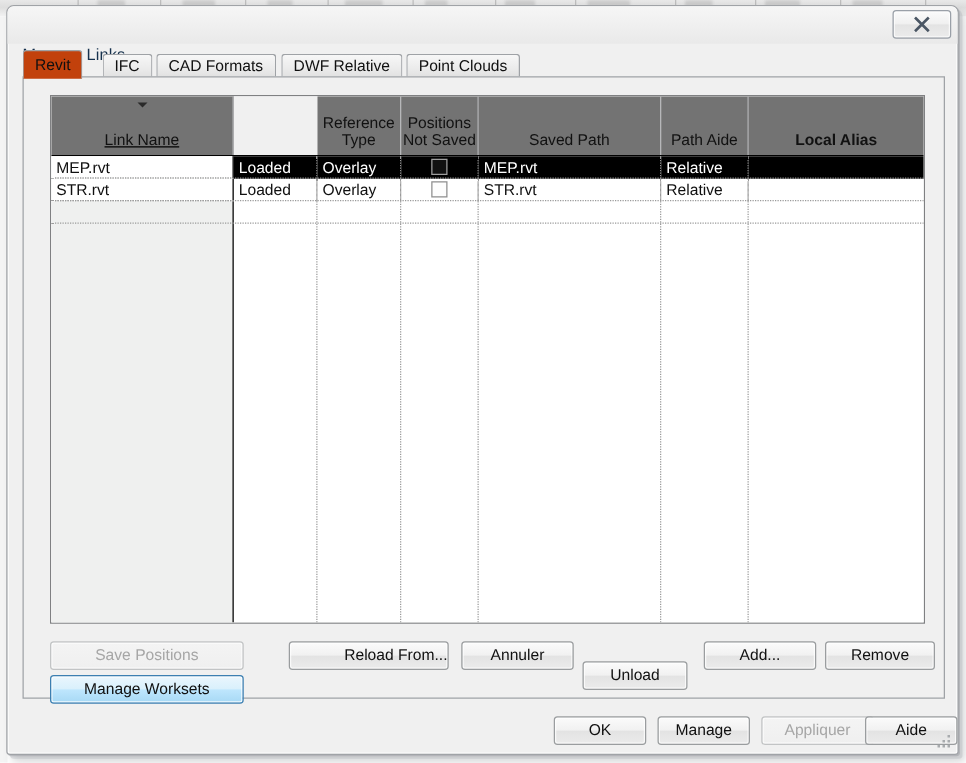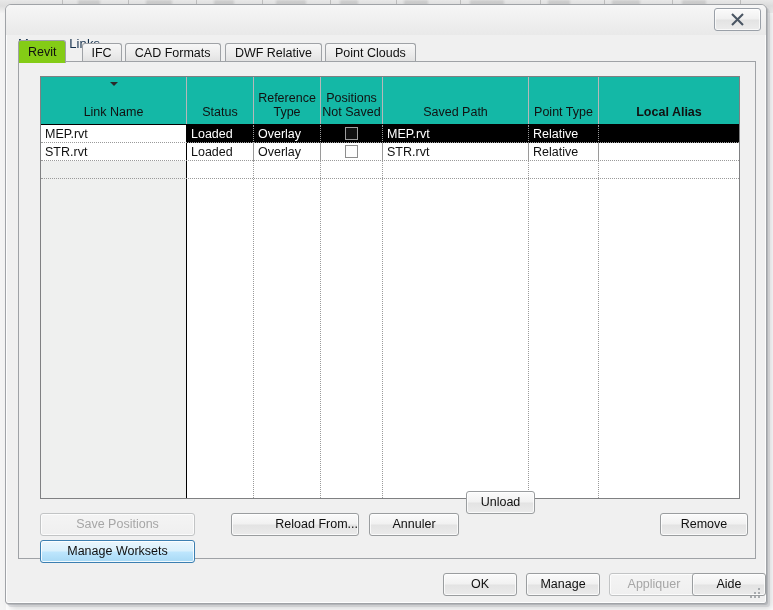--- a/index.html
+++ b/index.html
@@ -117,21 +117,21 @@
     border: 1px solid #9fa2a6;
     border-bottom: none;
     border-radius: 3px 3px 0 0;
     white-space: nowrap;
     cursor: pointer;
   }
   .tab.active {
     top: 0px;
     height: 23px;
     line-height: 22px;
-    background: #84cc16;
+    background: #c2410c;
     border-color: #9fa2a6;
     z-index: 5;
   }
 
   
   #tab-panel {
     position: absolute;
     left: 12px;
     top: 56px;
     width: 738px;
@@ -162,21 +162,21 @@
   }
   .hcell {
     position: absolute;
     top: 0;
     height: 47px;
     box-sizing: border-box;
     border-right: 1px solid #b6b7b9;
     display: flex;
     align-items: flex-end;
     justify-content: center;
-    background: #14b8a6;
+    background: #737373;
     cursor: pointer;
   }
   .hcell:last-child { border-right: none; font-weight: bold; }
   .hcell .htext {
     font-size: 12.5px;
     color: #111111;
     text-align: center;
     line-height: 14px;
     padding-bottom: 5px;
     white-space: pre-line;
@@ -335,40 +335,37 @@
       <div class="tab" style="left: 63.5px;">IFC</div>
       <div class="tab" style="left: 106.8px;">CAD Formats</div>
       <div class="tab" style="left: 206.9px;">DWF Relative</div>
       <div class="tab" style="left: 307px;">Point Clouds</div>
     </div>
 
   <div id="tab-panel">
 
     <div id="links-grid">
       <div id="grid-header">
-          <div class="hcell" style="left: 0px; width: 146px;">
+          <div class="hcell" style="left: 0px; width: 146px; text-decoration: underline;">
             <div id="sort-arrow"></div>
             <div class="htext">Link Name</div>
-          </div>
-          <div class="hcell" style="left: 146px; width: 67px;">
-            <div class="htext">Status</div>
           </div>
           <div class="hcell" style="left: 213px; width: 67px;">
             <div class="htext">Reference
 Type</div>
           </div>
           <div class="hcell" style="left: 280px; width: 62px;">
             <div class="htext">Positions
 Not Saved</div>
           </div>
           <div class="hcell" style="left: 342px; width: 146px;">
             <div class="htext">Saved Path</div>
           </div>
           <div class="hcell" style="left: 488px; width: 70px;">
-            <div class="htext">Point Type</div>
+            <div class="htext">Path Aide</div>
           </div>
           <div class="hcell" style="left: 558px; width: 140px;">
             <div class="htext">Local Alias</div>
           </div>
         </div>
       <div id="grid-body">
           <div class="colstrip namecol" style="left: 0px; width: 146px;"></div>
           <div class="colstrip" style="left: 146px; width: 67px;"></div>
           <div class="colstrip" style="left: 213px; width: 67px;"></div>
           <div class="colstrip" style="left: 280px; width: 62px;"></div>
@@ -403,21 +400,22 @@
             <div class="rowline"></div>
           </div>
         </div>
     </div>
 
     <div class="btn disabled" style="left:21px; top:451px; width:155px;">Save Positions</div>
     <div class="btn hover" style="left:21px; top:478px; width:155px;">Manage Worksets</div>
 
     <div class="btn" style="left:212px; top:451px; width:128px;text-align:right;">Reload From...</div>
     <div class="btn" style="left:350px; top:451px; width:90px;">Annuler</div>
-    <div class="btn" style="left:447px; top:429px; width:69px;">Unload</div>
+    <div class="btn" style="left:447px; top:467px; width:84px;">Unload</div>
+    <div class="btn" style="left:544px; top:451px; width:90px;">Add...</div>
     <div class="btn" style="left:641px; top:451px; width:88px;">Remove</div>
   </div>
 
   <div id="footer">
     <div class="btn" style="left:437px; top:14px; width:74px;">OK</div>
     <div class="btn" style="left:520px; top:14px; width:74px;">Manage</div>
     <div class="btn disabled" style="left:603px; top:14px; width:90px;">Appliquer</div>
     <div class="btn" style="left:686px; top:14px; width:74px;">Aide</div>
   </div>
 

